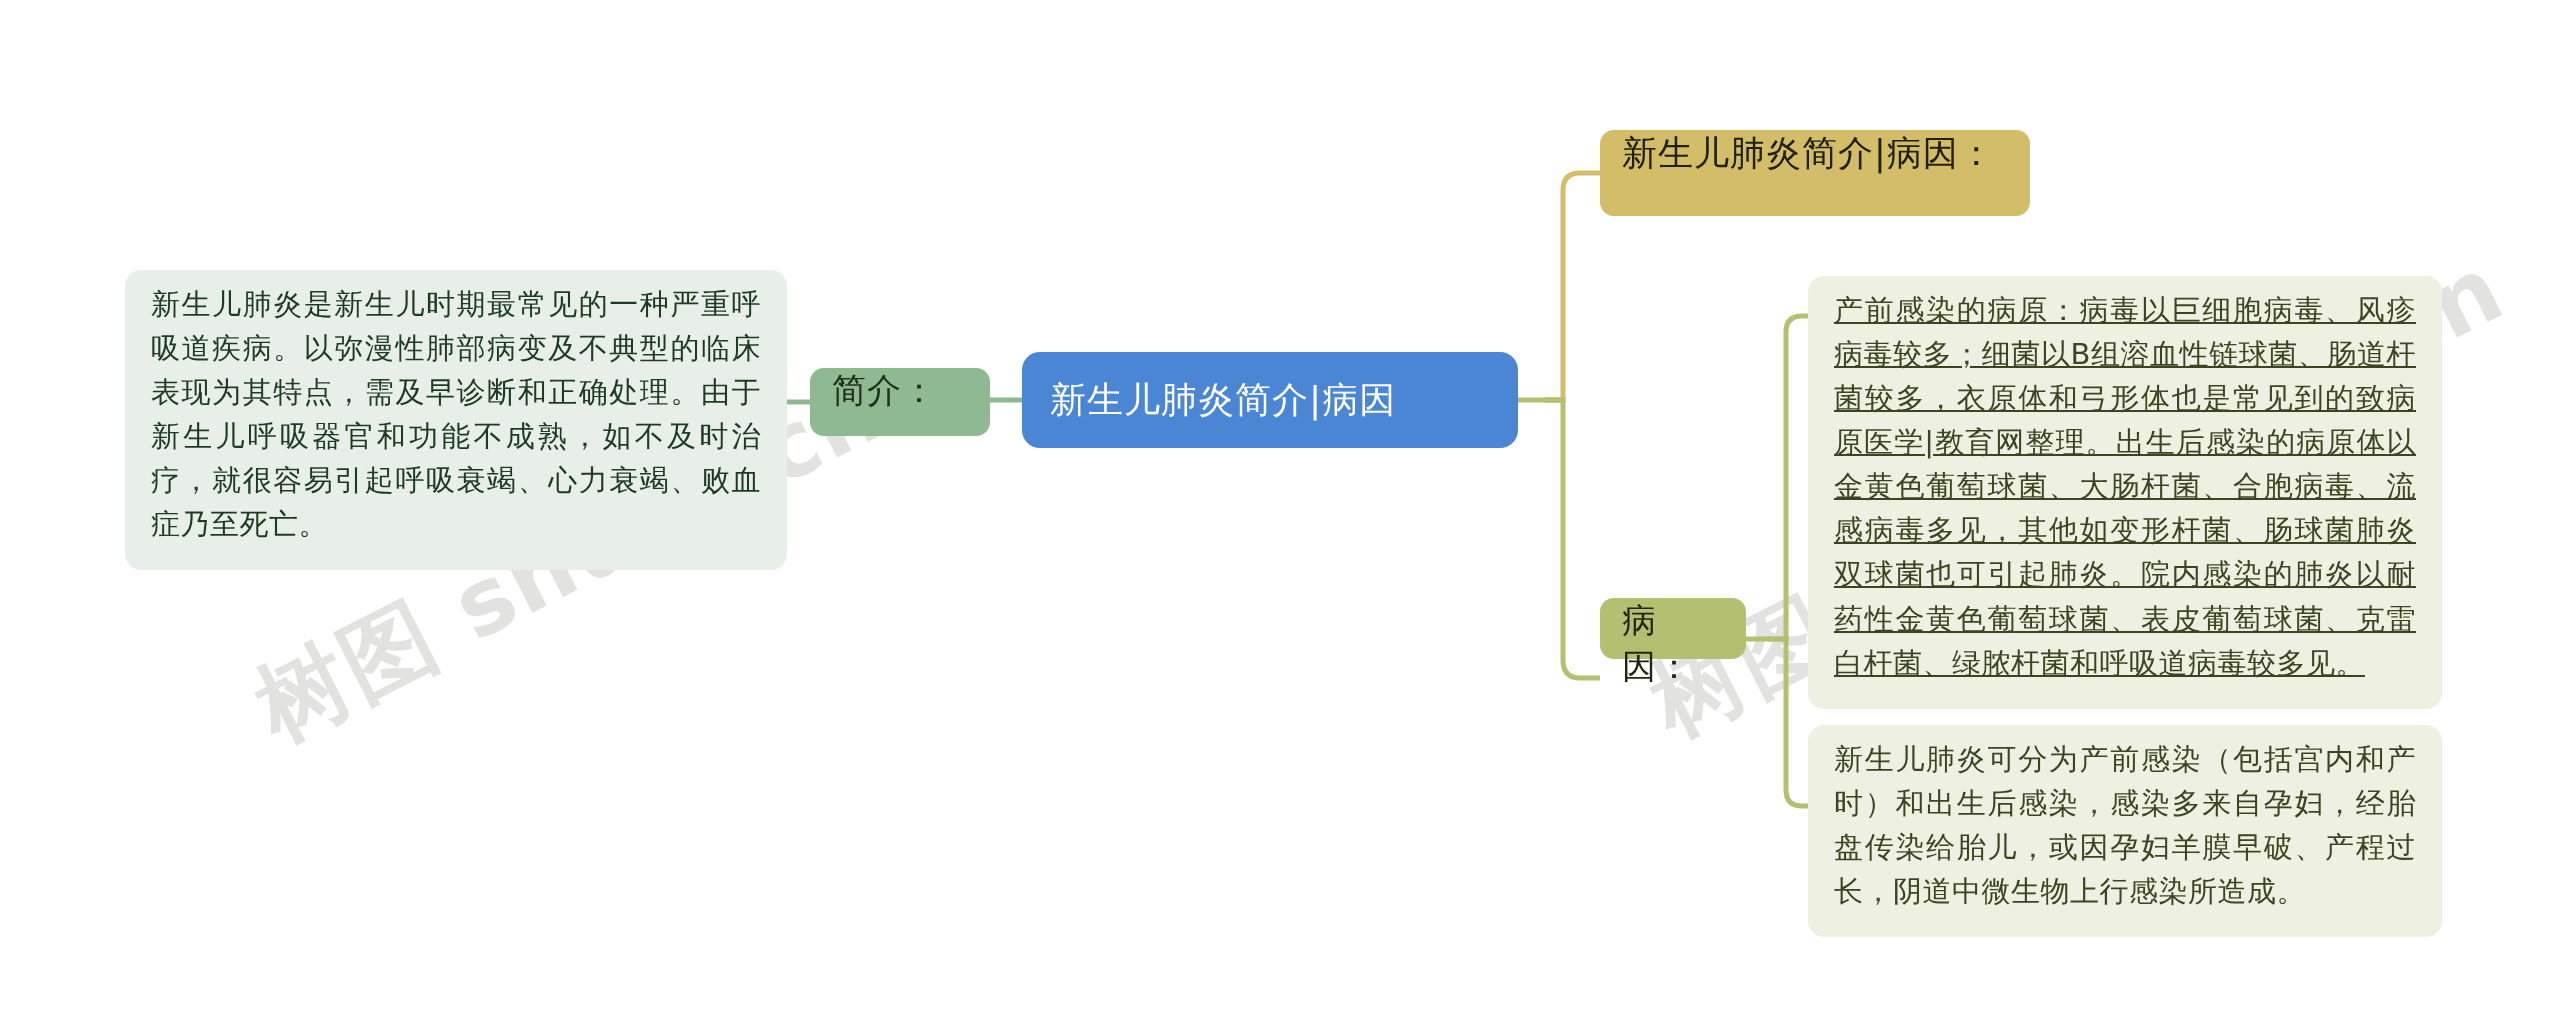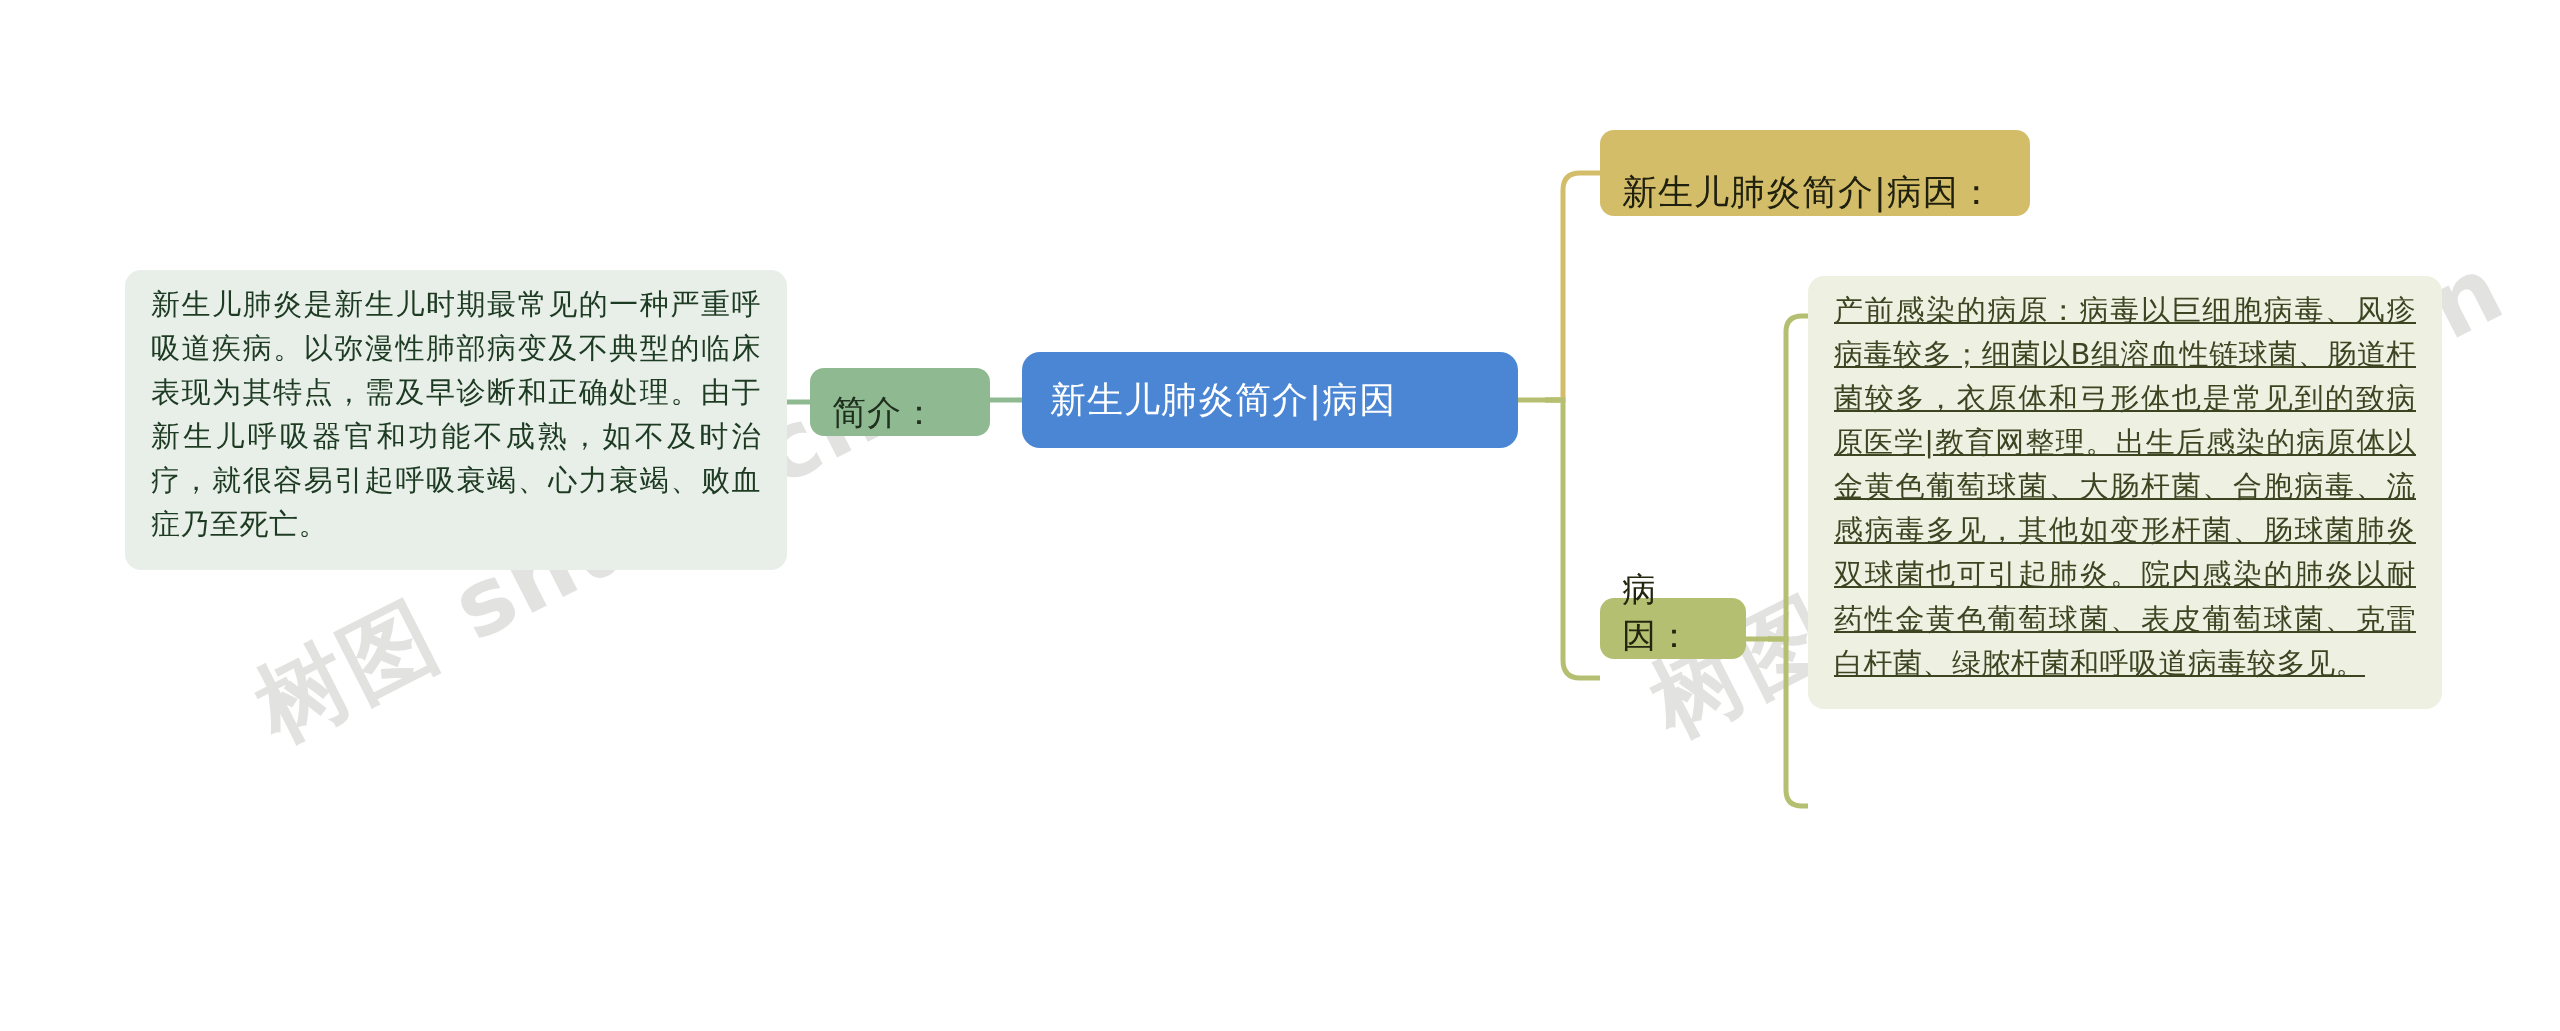--- a/index.html
+++ b/index.html
@@ -72,21 +72,21 @@
     color: #1d3a22;
   }
   .leaf-olive {
     background: #eef0e2;
     color: #3c4421;
   }
 
   .pill {
     border-radius: 14px;
     display: flex;
-    align-items: flex-end;
+    align-items: flex-start;
     justify-content: flex-start;
     padding: 0 22px;
     font-size: 34px;
     letter-spacing: 1px;
   }
 
   #node-root {
     left: 1022px;
     top: 352px;
     width: 496px;
@@ -191,14 +191,15 @@
   <div class="node pill" id="node-gold">
     <span>新生儿肺炎简介|病因：</span>
   </div>
 
   <div class="node pill" id="node-bingyin">
     <span>病因：</span>
   </div>
 
   <div class="node leaf-box leaf-olive" id="leaf-right-top">产前感染的病原：病毒以巨细胞病毒、风疹病毒较多；细菌以B组溶血性链球菌、肠道杆菌较多，衣原体和弓形体也是常见到的致病原医学|教育网整理。出生后感染的病原体以金黄色葡萄球菌、大肠杆菌、合胞病毒、流感病毒多见，其他如变形杆菌、肠球菌肺炎双球菌也可引起肺炎。院内感染的肺炎以耐药性金黄色葡萄球菌、表皮葡萄球菌、克雷白杆菌、绿脓杆菌和呼吸道病毒较多见。</div>
 
+  <div class="node leaf-box leaf-olive" id="leaf-right-bottom">新生儿肺炎可分为产前感染（包括宫内和产时）和出生后感染，感染多来自孕妇，经胎盘传染给胎儿，或因孕妇羊膜早破、产程过长，阴道中微生物上行感染所造成。</div>
 
 </div>
 
 </body></html>

